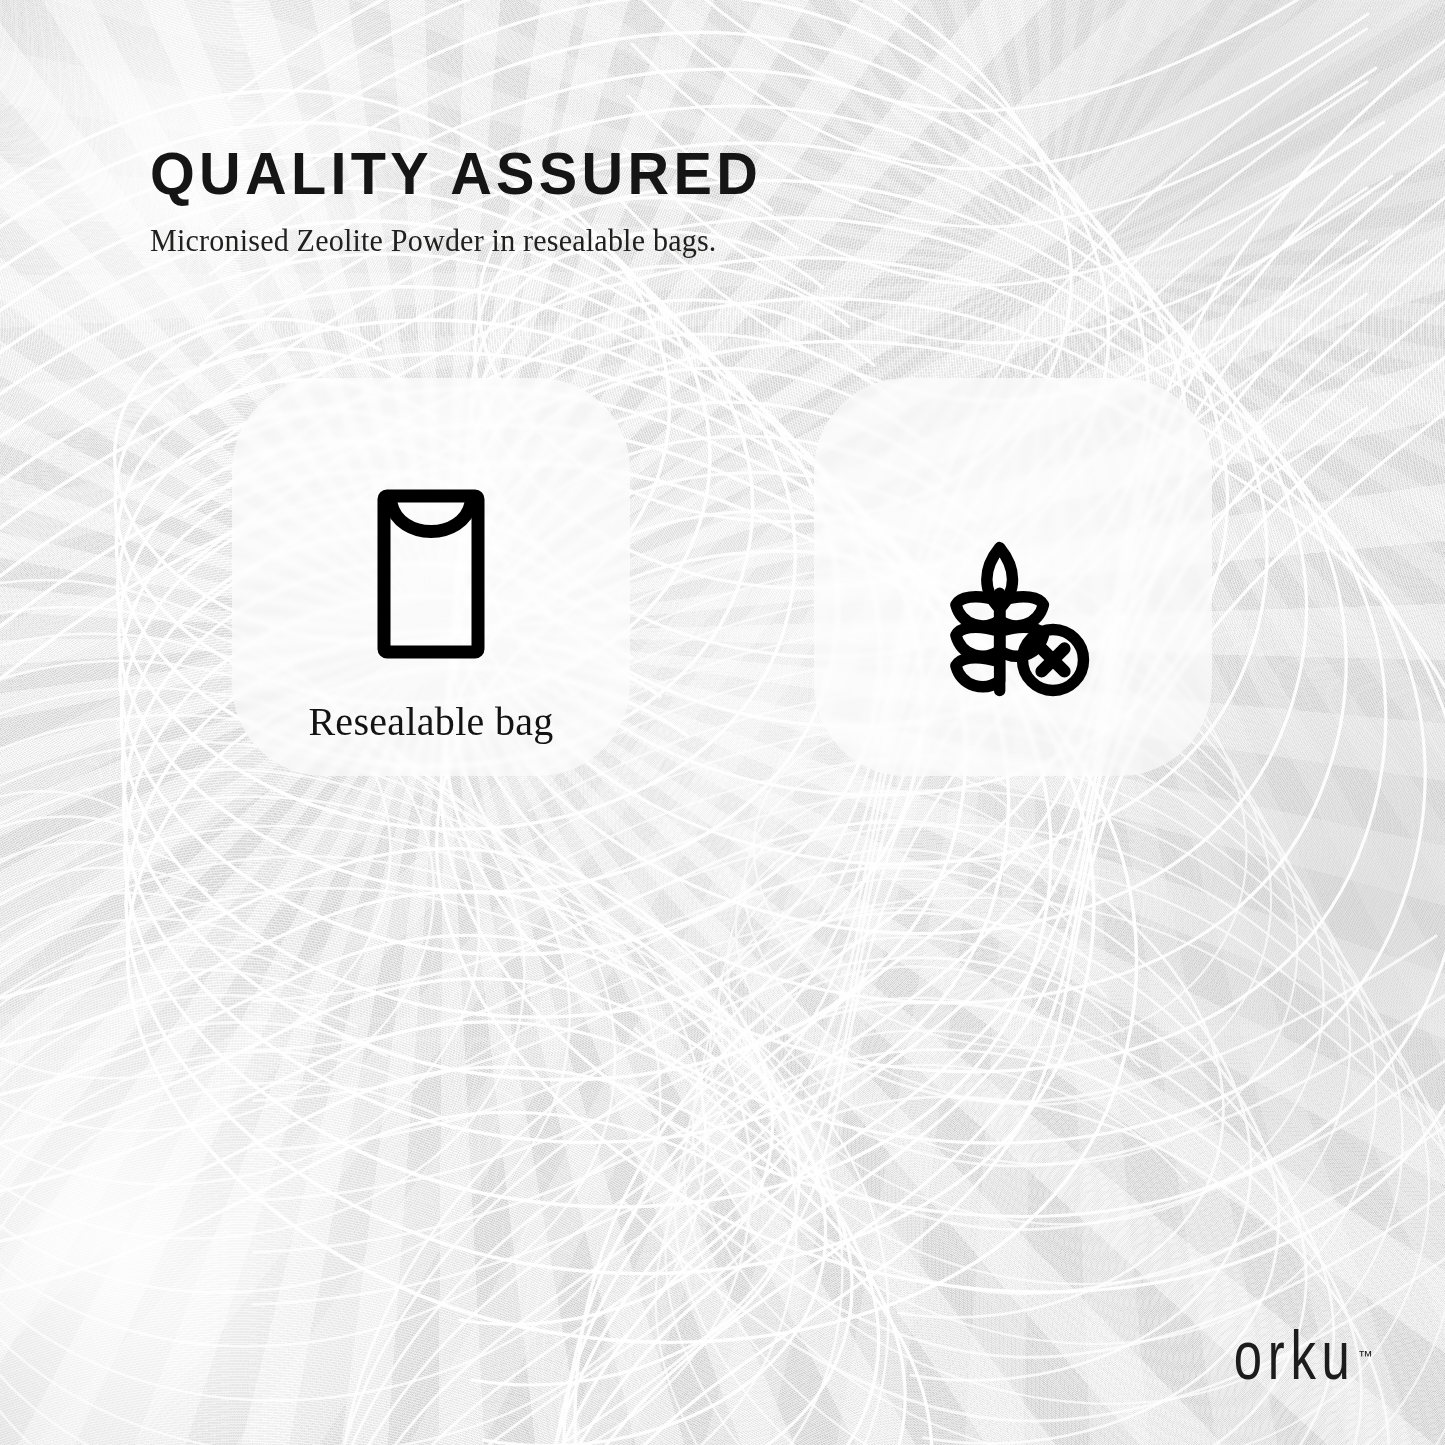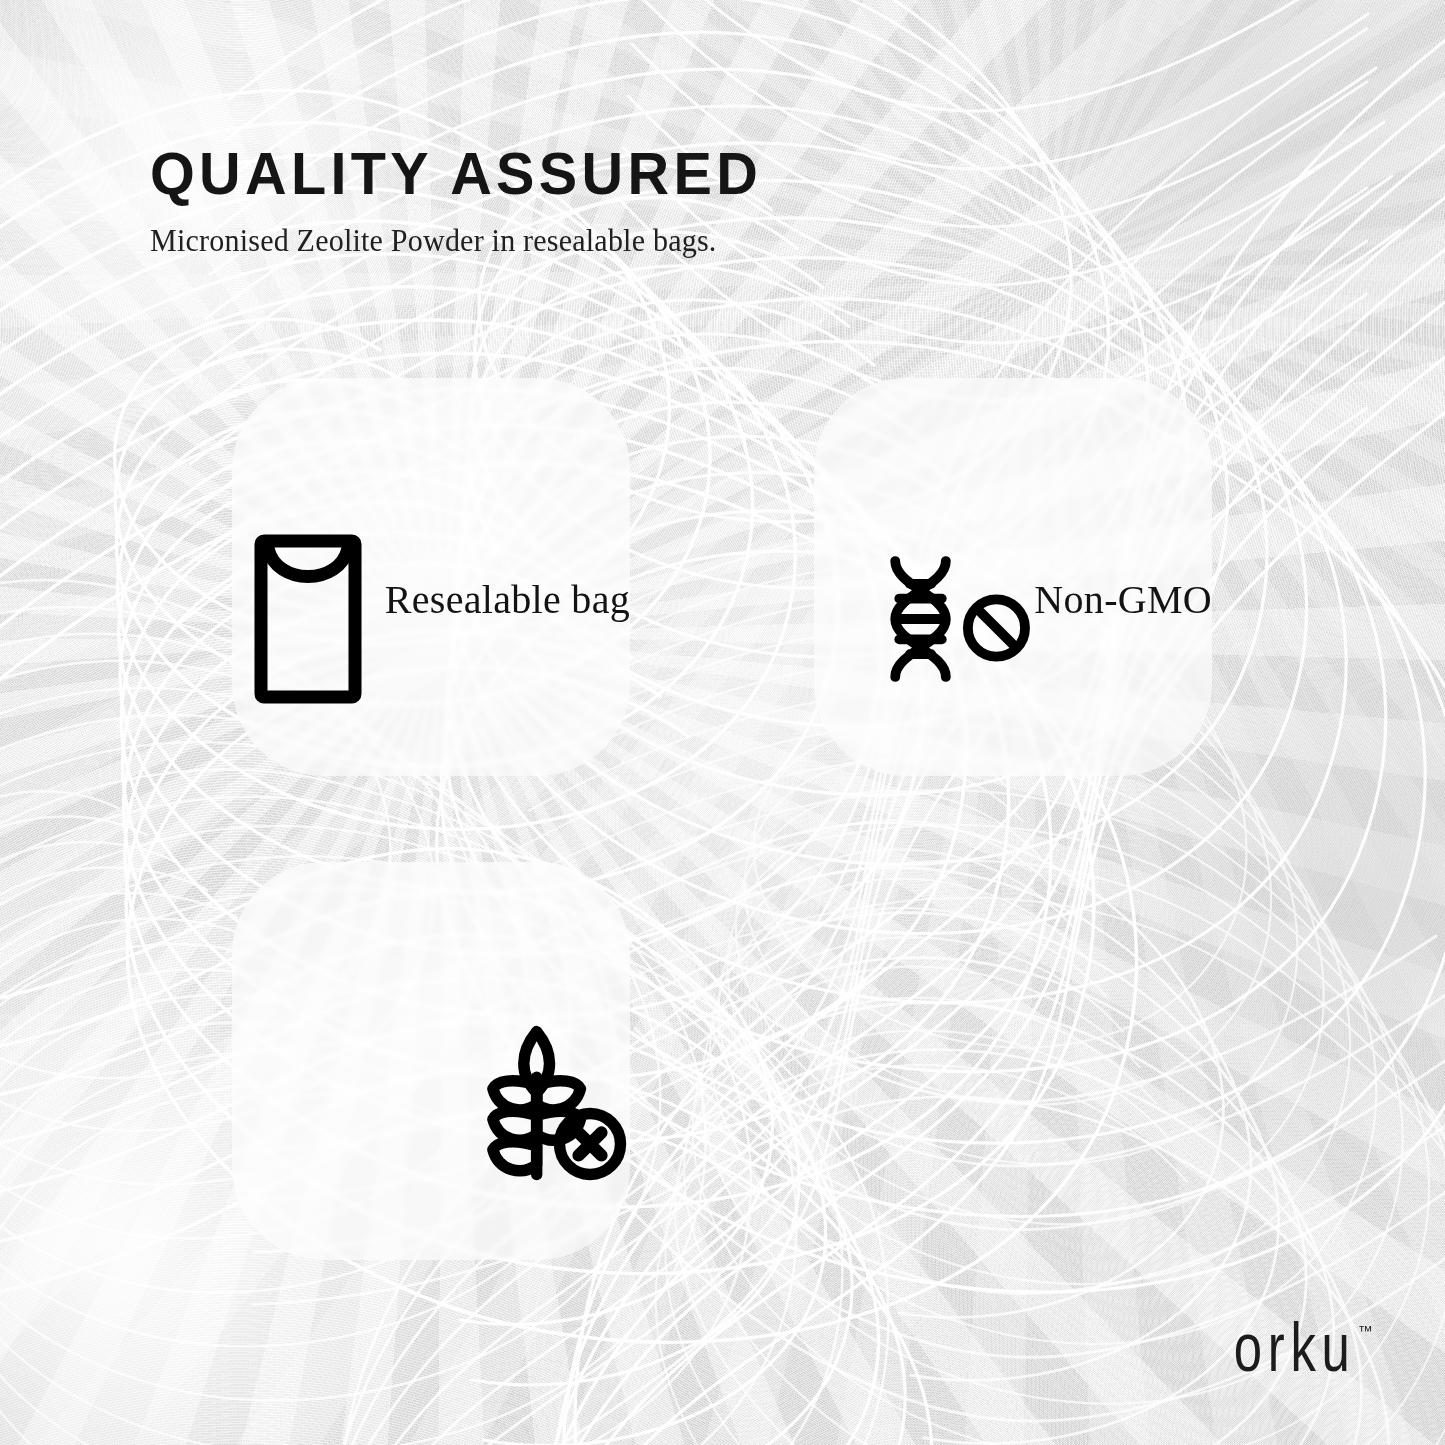--- a/index.html
+++ b/index.html
@@ -107,23 +107,23 @@
     column-gap:184px;
     row-gap:86px;
   }
 
   .card {
     position:relative;
     border-radius:92px;
     background:rgba(255,255,255,.58);
     backdrop-filter:blur(2px);
     display:flex;
-    flex-direction:row;
+    flex-direction:column;
     align-items:center;
-    justify-content:flex-end;
+    justify-content:center;
   }
   .card::after{
     content:"";
     position:absolute; inset:0;
     border-radius:92px;
     background:radial-gradient(ellipse 85% 80% at 50% 42%, rgba(255,255,255,.55), rgba(255,255,255,0) 78%);
     pointer-events:none;
   }
 
   .card-icon {
@@ -142,23 +142,23 @@
     font-family:"Liberation Serif", serif;
     font-size:40px;
     color:#131313;
     letter-spacing:.3px;
     white-space:nowrap;
   }
 
   
   .brand {
     position:absolute;
-    right:72px; bottom:66px;
+    right:72px; bottom:58px;
     display:flex;
-    align-items:flex-start;
+    align-items:center;
   }
   .brand-word {
     font-family:"Liberation Sans", sans-serif;
     font-weight:300;
     font-size:62px;
     letter-spacing:7px;
     color:#1c1c1c;
     line-height:.92;
     transform:scaleX(.82) scaleY(1.12);
     transform-origin:right bottom;
@@ -284,44 +284,20 @@
       <div class="card">
         <div class="card-icon">
           <svg width="108" height="170" viewBox="0 0 108 170" xmlns="http://www.w3.org/2000/svg">
             <rect x="7" y="7" width="94" height="156" rx="3" ry="3" fill="none" stroke="#000" stroke-width="13"></rect>
             <path d="M14,14 C 22,52 86,52 94,14" fill="none" stroke="#000" stroke-width="13" stroke-linecap="round"></path>
           </svg>
         </div>
         <div class="card-label">Resealable bag</div>
       </div>
 
-      <div class="card">
-        <div class="card-icon">
-          <svg width="196" height="170" viewBox="0 0 196 170" xmlns="http://www.w3.org/2000/svg">
-            <g fill="none" stroke="#000" stroke-width="12" stroke-linecap="round">
-
-              <path d="M26,14 C 26,44 88,56 88,85 C 88,114 26,126 26,156"></path>
-
-              <path d="M88,14 C 88,44 26,56 26,85 C 26,114 88,126 88,156"></path>
-
-              <path d="M44,42 L70,42"></path>
-              <path d="M31,60 L83,60"></path>
-              <path d="M27,85 L87,85"></path>
-              <path d="M31,110 L83,110"></path>
-              <path d="M44,128 L70,128"></path>
-            </g>
-
-            <g>
-              <circle cx="150" cy="96" r="35" fill="none" stroke="#000" stroke-width="12"></circle>
-              <line x1="127" y1="73" x2="173" y2="119" stroke="#000" stroke-width="12" stroke-linecap="butt"></line>
-            </g>
-          </svg>
-        </div>
-        <div class="card-label">Non-GMO</div>
-      </div>
 
       <div class="card">
         <div class="card-icon">
           <svg width="168" height="170" viewBox="0 0 168 170" xmlns="http://www.w3.org/2000/svg">
             <g fill="none" stroke="#000" stroke-width="12" stroke-linejoin="round" stroke-linecap="round">
 
               <path d="M70,160 L70,58"></path>
 
               <path d="M70,10 C 52,32 52,56 70,74 C 88,56 88,32 70,10 Z"></path>
 

